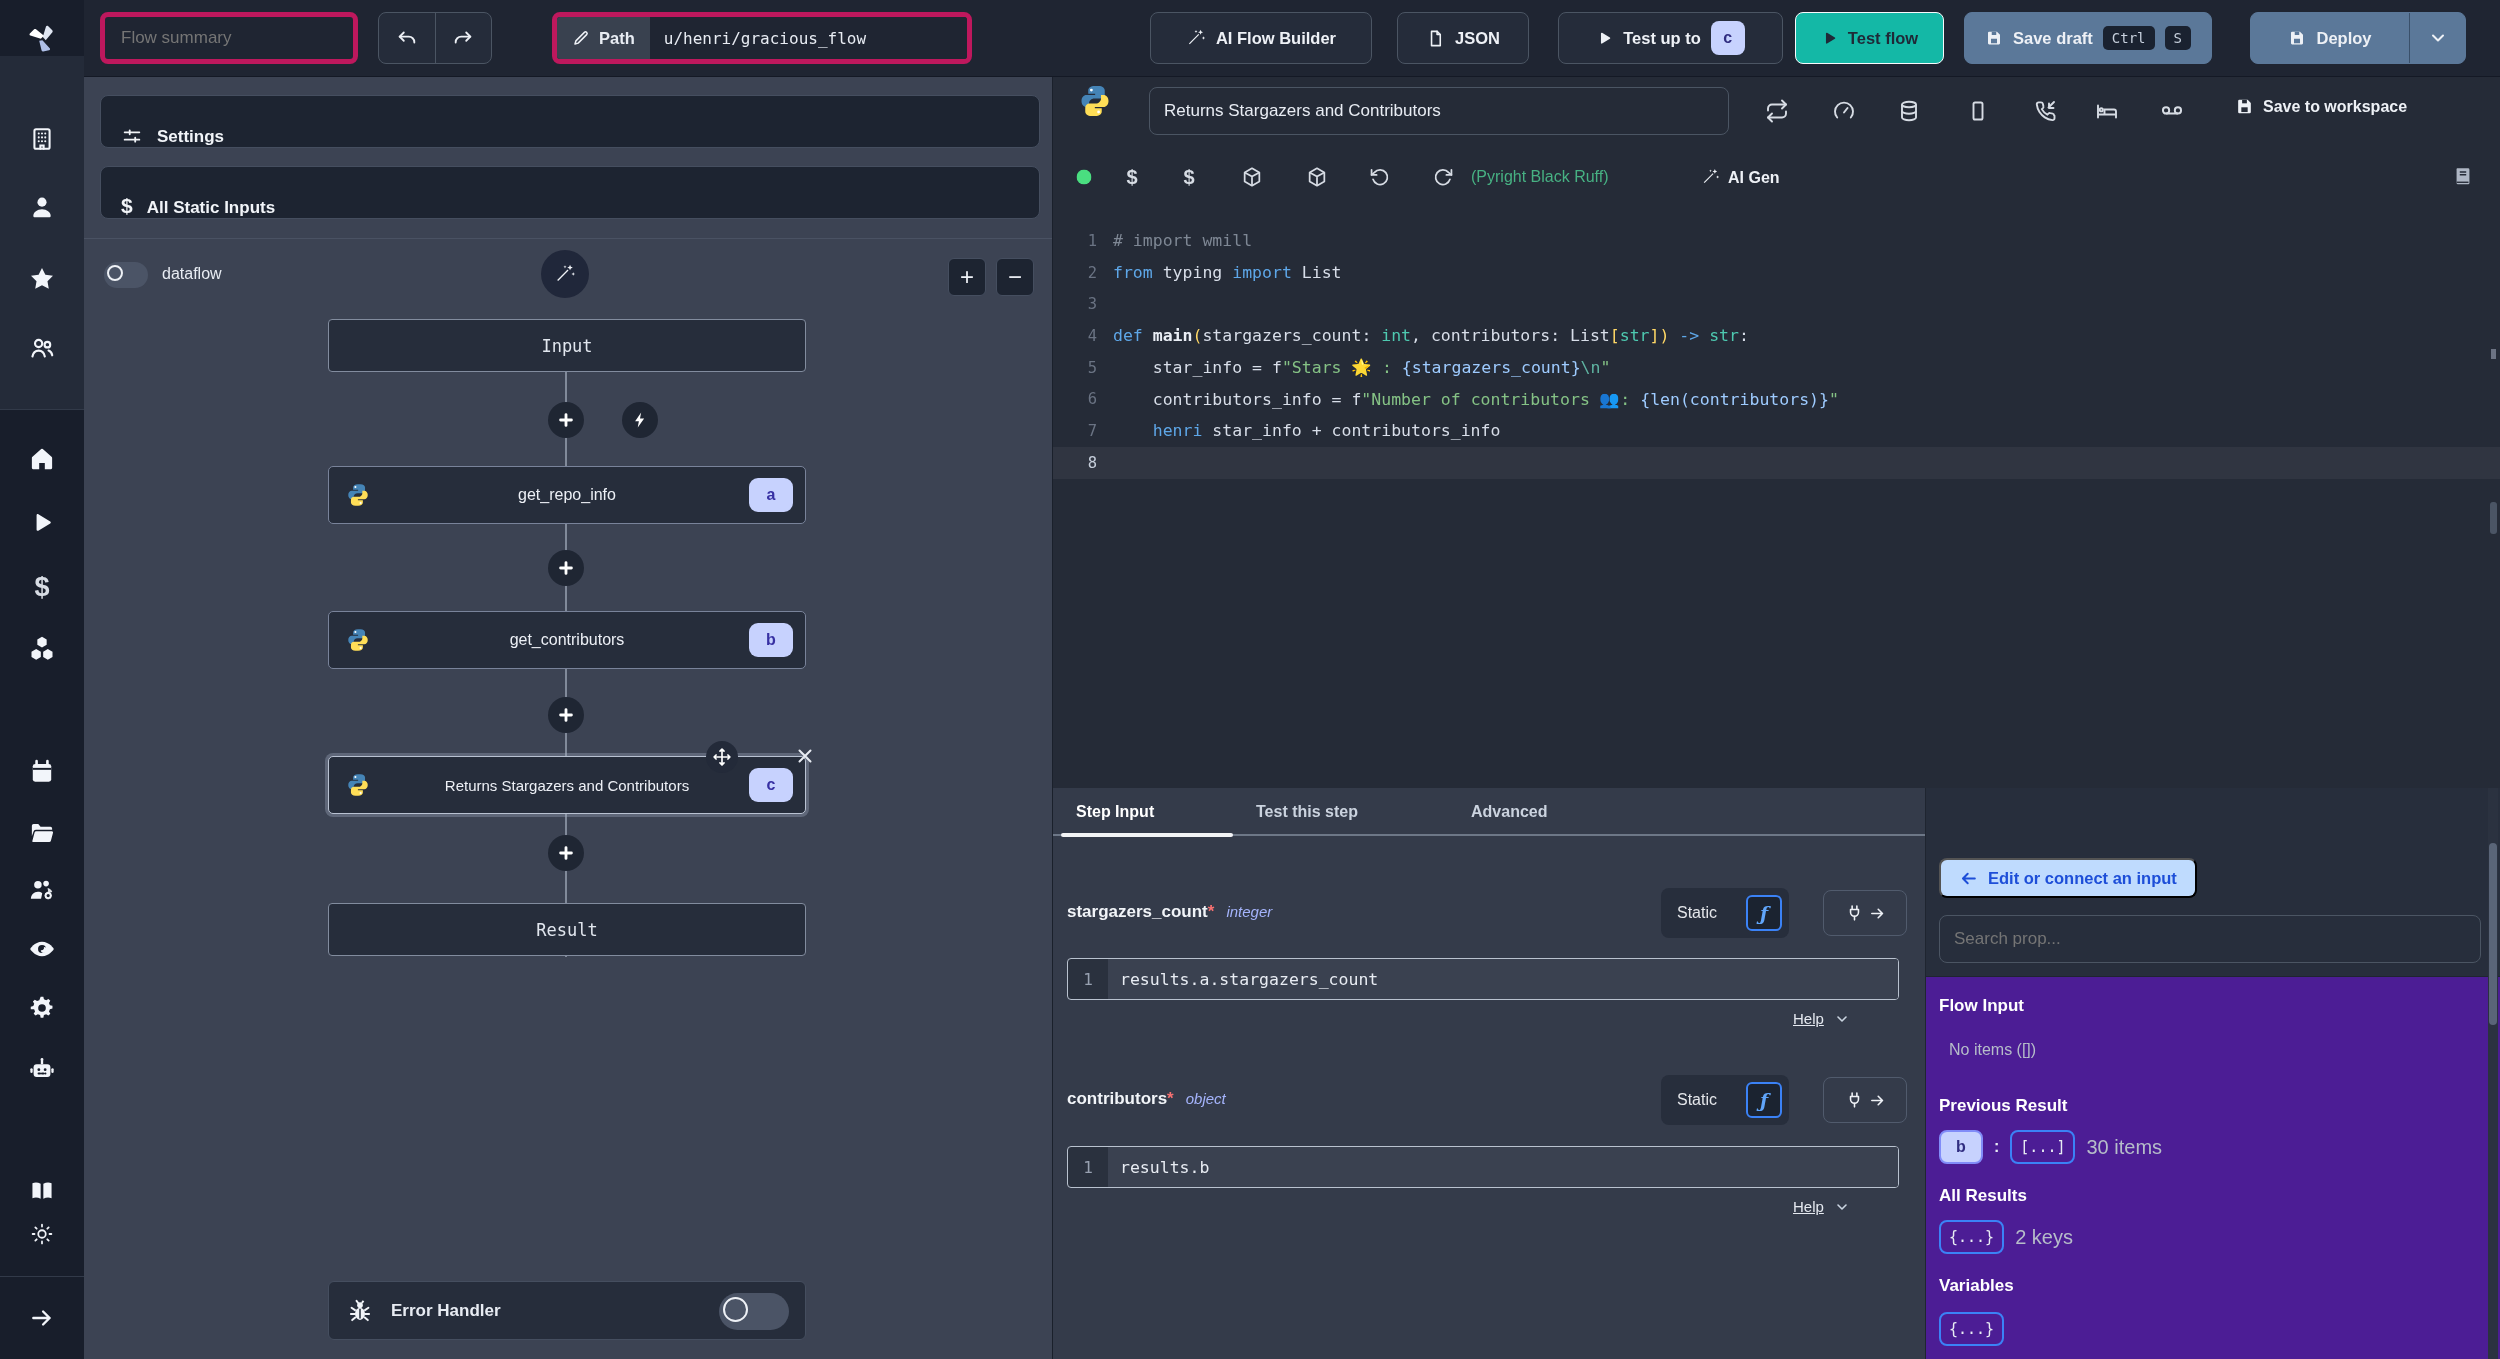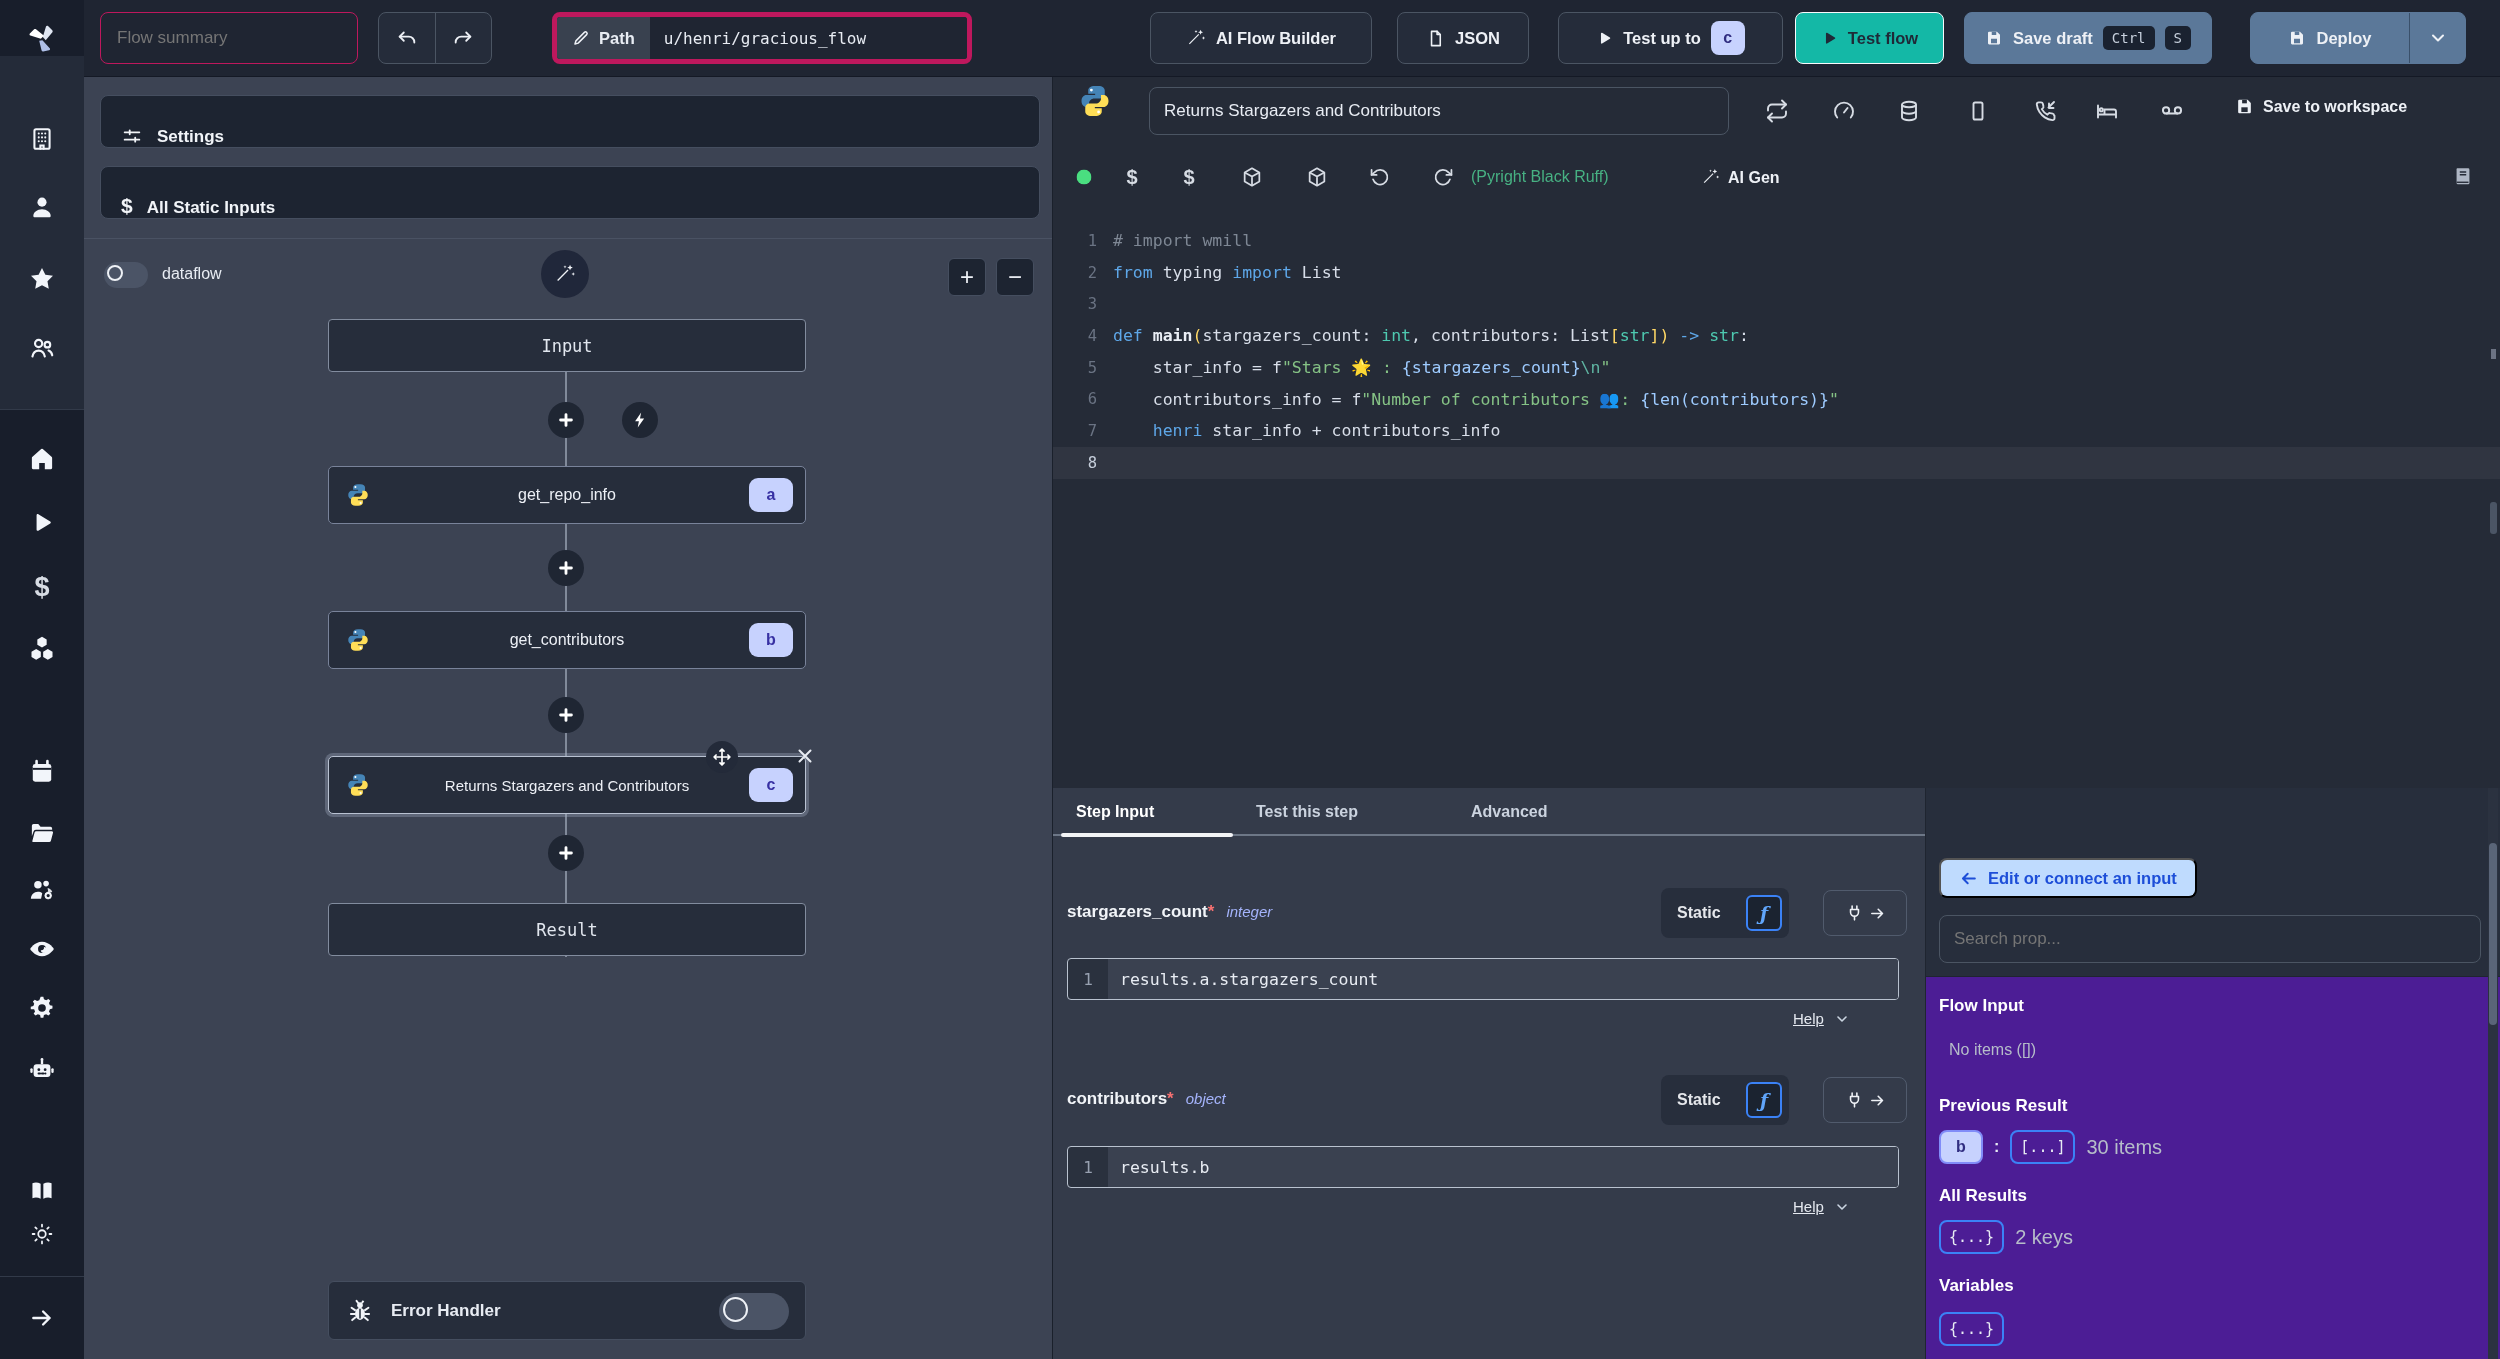--- a/index.html
+++ b/index.html
@@ -10,21 +10,21 @@
   svg { display:block; }
 
   
   #sidebar { left:0; top:0; width:84px; height:1359px; background:#181e2b; z-index:5; }
   #sidebar .top-section { position:absolute; left:0; top:56px; width:84px; height:354px; background:#242b39; border-bottom:1px solid #323a49; }
   .side-ic { position:absolute; left:50%; transform:translate(-50%,-50%); color:#f2f5fa; }
   .side-divider { position:absolute; left:0; width:84px; border-top:1px solid #323a49; }
 
   
   #topbar { left:84px; top:0; width:2416px; height:77px; background:#1f2532; border-bottom:1px solid #141925; z-index:4; }
-  .tb-input { position:absolute; top:12px; height:52px; background:transparent; border:1px solid #be185d; border-radius:8px; color:#22c55e; font-size:17px; padding:0 16px; font-family:"Liberation Sans",sans-serif; }
+  .tb-input { position:absolute; top:12px; height:52px; background:transparent; border:5px solid #be185d; border-radius:8px; color:#22c55e; font-size:17px; padding:0 16px; font-family:"Liberation Sans",sans-serif; }
   .btn { position:absolute; top:12px; height:52px; display:flex; align-items:center; justify-content:center; gap:10px; background:#252c3a; border:1px solid #4b5563; border-radius:8px; color:#eef1f6; font-size:16.5px; font-weight:bold; cursor:pointer; }
   .btn.light { background:#14b8a6; color:#1f2937; border-color:#f8fafc; }
   .btn.blue { background:#5b7899; border-color:#5b7899; }
   .kbd { background:#1a2230; border-radius:5px; color:#c7d0dd; font-family:"DejaVu Sans Mono",monospace; font-size:14px; font-weight:normal; padding:4px 9px; }
   .badge-c { width:34px; height:34px; border-radius:8px; background:#c7d2fe; color:#312e81; font-weight:bold; font-size:16px; display:flex; align-items:center; justify-content:center; }
   #undo-redo { position:absolute; left:294px; top:12px; width:114px; height:52px; background:#252c3a; border:1px solid #4b5563; border-radius:8px; display:flex; }
   #undo-redo .half { width:57px; display:flex; align-items:center; justify-content:center; cursor:pointer; }
   #undo-redo .half + .half { border-left:1px solid #4b5563; }
   #path-group { position:absolute; left:468px; top:12px; width:420px; height:52px; border:5px solid #be185d; border-radius:8px; display:flex; overflow:hidden; }
   #path-group .seg-label { background:#39414f; display:flex; align-items:center; gap:9px; padding:0 15px; font-weight:bold; font-size:16.5px; }
@@ -74,21 +74,21 @@
   
   #step-panel { left:1052px; top:788px; width:873px; height:571px; background:#343b4a; border-left:1px solid #1a202b; }
   #tabs { position:absolute; left:0; top:0; width:873px; height:48px; border-bottom:2px solid #6d7787; }
   .tab { position:absolute; top:0; height:48px; display:flex; align-items:center; font-size:16px; color:#cbd3df; cursor:pointer; font-weight:bold; }
   .tab.active { color:#ffffff; }
   #tab-underline { position:absolute; left:8px; top:45px; width:172px; height:4px; background:#f3f4f6; border-radius:2px; }
   .param-name { position:absolute; left:14px; font-size:17px; font-weight:bold; color:#f1f4f8; }
   .param-name .req { color:#f87171; }
   .param-type { font-style:italic; font-weight:normal; font-size:15px; color:#a5b4fc; margin-left:12px; }
   .static-pill { position:absolute; left:608px; width:128px; height:50px; background:#272e3c; border-radius:8px; display:flex; align-items:center; justify-content:space-between; padding:0 7px 0 16px; cursor:pointer; }
-  .static-pill .lbl { font-size:16px; color:#e5e7eb;font-weight:bold; }
+  .static-pill .lbl { font-size:16px; color:#e5e7eb; }
   .static-pill .fbox { width:36px; height:36px; border-radius:6px; background:#1b2330; border:2px solid #3b82f6; color:#60a5fa; display:flex; align-items:center; justify-content:center; font-family:"DejaVu Serif",serif; font-style:italic; font-size:19px; font-weight:bold; }
   .plug-btn { position:absolute; left:770px; width:84px; height:46px; border:1px solid #515b6d; border-radius:8px; display:flex; align-items:center; justify-content:center; gap:5px; color:#eef1f6; cursor:pointer; }
   .expr-input { position:absolute; left:14px; width:832px; height:42px; border:1px solid #b9c2cf; border-radius:4px; background:#2a313e; display:flex; align-items:stretch; overflow:hidden; font-family:"DejaVu Sans Mono",monospace; cursor:text; }
   .expr-input .g { width:40px; display:flex; align-items:center; justify-content:center; color:#98a1b1; font-size:16px; flex:none; }
   .expr-input .v { flex:1; background:#3a4150; display:flex; align-items:center; padding-left:12px; color:#e8ecf3; font-size:16.5px; }
   .help { position:absolute; display:flex; align-items:center; gap:10px; cursor:pointer; }
   .help .h { font-size:15px; color:#e5e9f0; text-decoration:underline; }
 
   
   #props-panel { left:1925px; top:788px; width:575px; height:571px; background:#4c1d95; border-left:1px solid #1f2530; }

